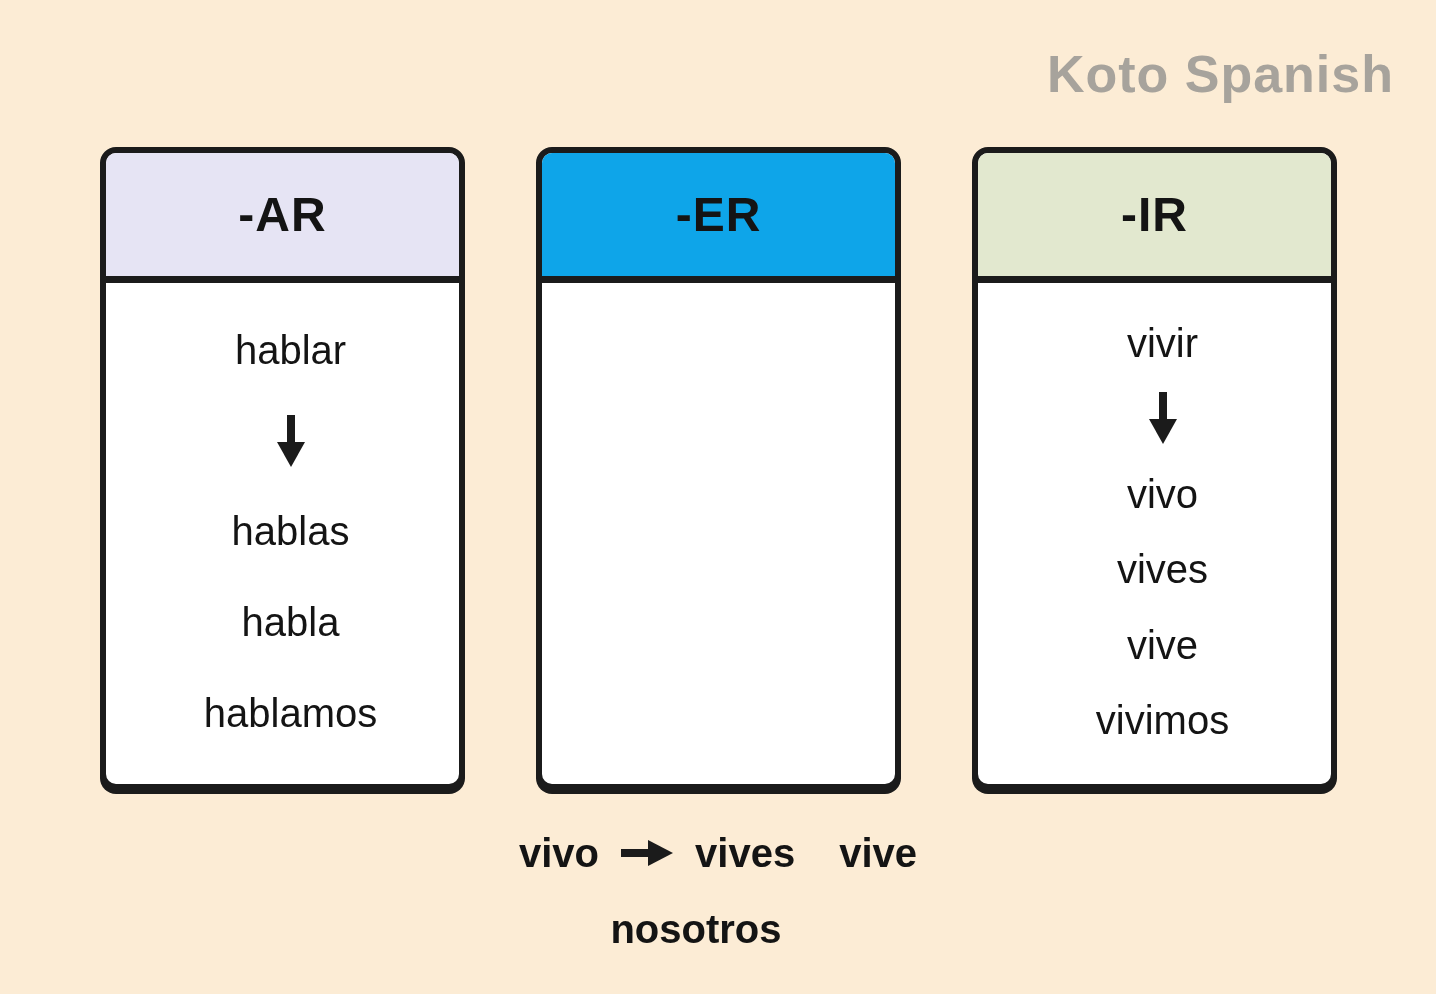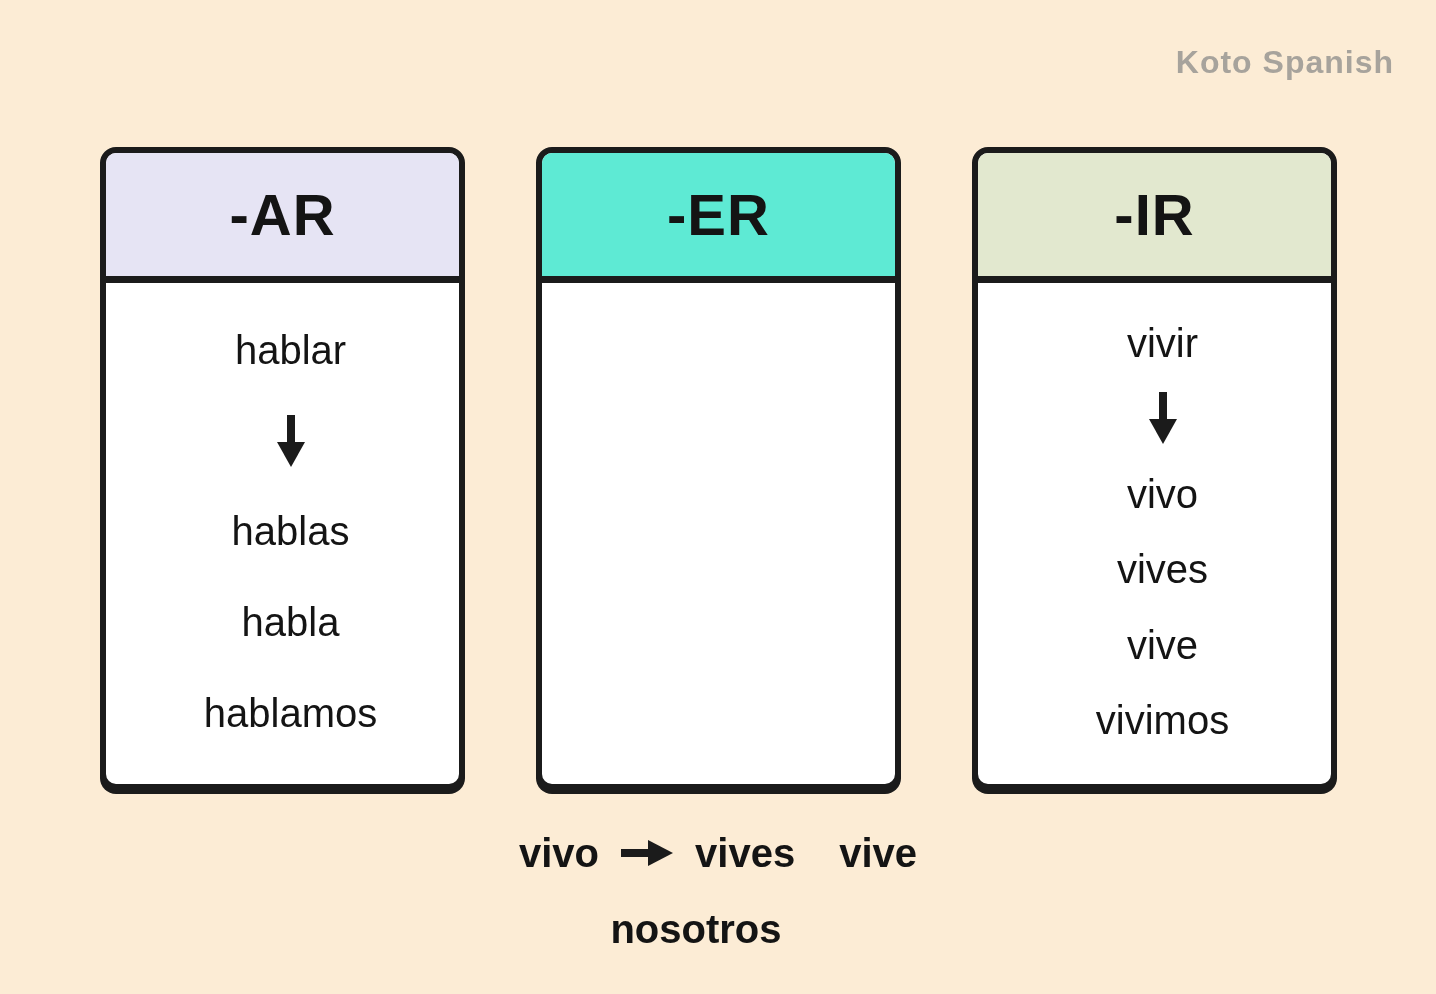--- a/index.html
+++ b/index.html
@@ -17,21 +17,21 @@
     position: relative;
     width: 1436px;
     height: 994px;
     background: #fcecd5;
     overflow: hidden;
   }
   .logo {
     position: absolute;
     top: 44px;
     right: 42px;
-    font-size: 32px;
+    font-size: 52px;
     font-weight: 700;
     letter-spacing: 1px;
     color: #a7a39c;
   }
   .cards {
     position: absolute;
     left: 100px;
     top: 147px;
     display: flex;
     gap: 71px;
@@ -47,21 +47,21 @@
     display: flex;
     flex-direction: column;
     overflow: hidden;
   }
   .card-header {
     flex: 0 0 123px;
     border-bottom: 7px solid #1b1b1b;
     display: flex;
     align-items: center;
     justify-content: center;
-    font-size: 58px;
+    font-size: 48px;
     font-weight: 600;
     letter-spacing: 1px;
   }
   .card-body {
     flex: 1;
     display: flex;
     flex-direction: column;
     padding: 22px 0 26px 16px;
   }
   .row {
@@ -124,21 +124,21 @@
             <polygon points="0,27 28,27 14,52" fill="#1b1b1b"></polygon>
           </svg>
         </div>
         <div class="row">hablas</div>
         <div class="row">habla</div>
         <div class="row">hablamos</div>
       </div>
     </section>
 
     <section class="card">
-      <header class="card-header" style="background: #5eead4;">
+      <header class="card-header" style="background: #0ea5e9;">
         <span>-ER</span>
       </header>
     </section>
 
     <section class="card">
       <header class="card-header" style="background: rgb(226, 232, 207);">
         <span>-IR</span>
       </header>
       <div class="card-body">
         <div class="row">vivir</div>

